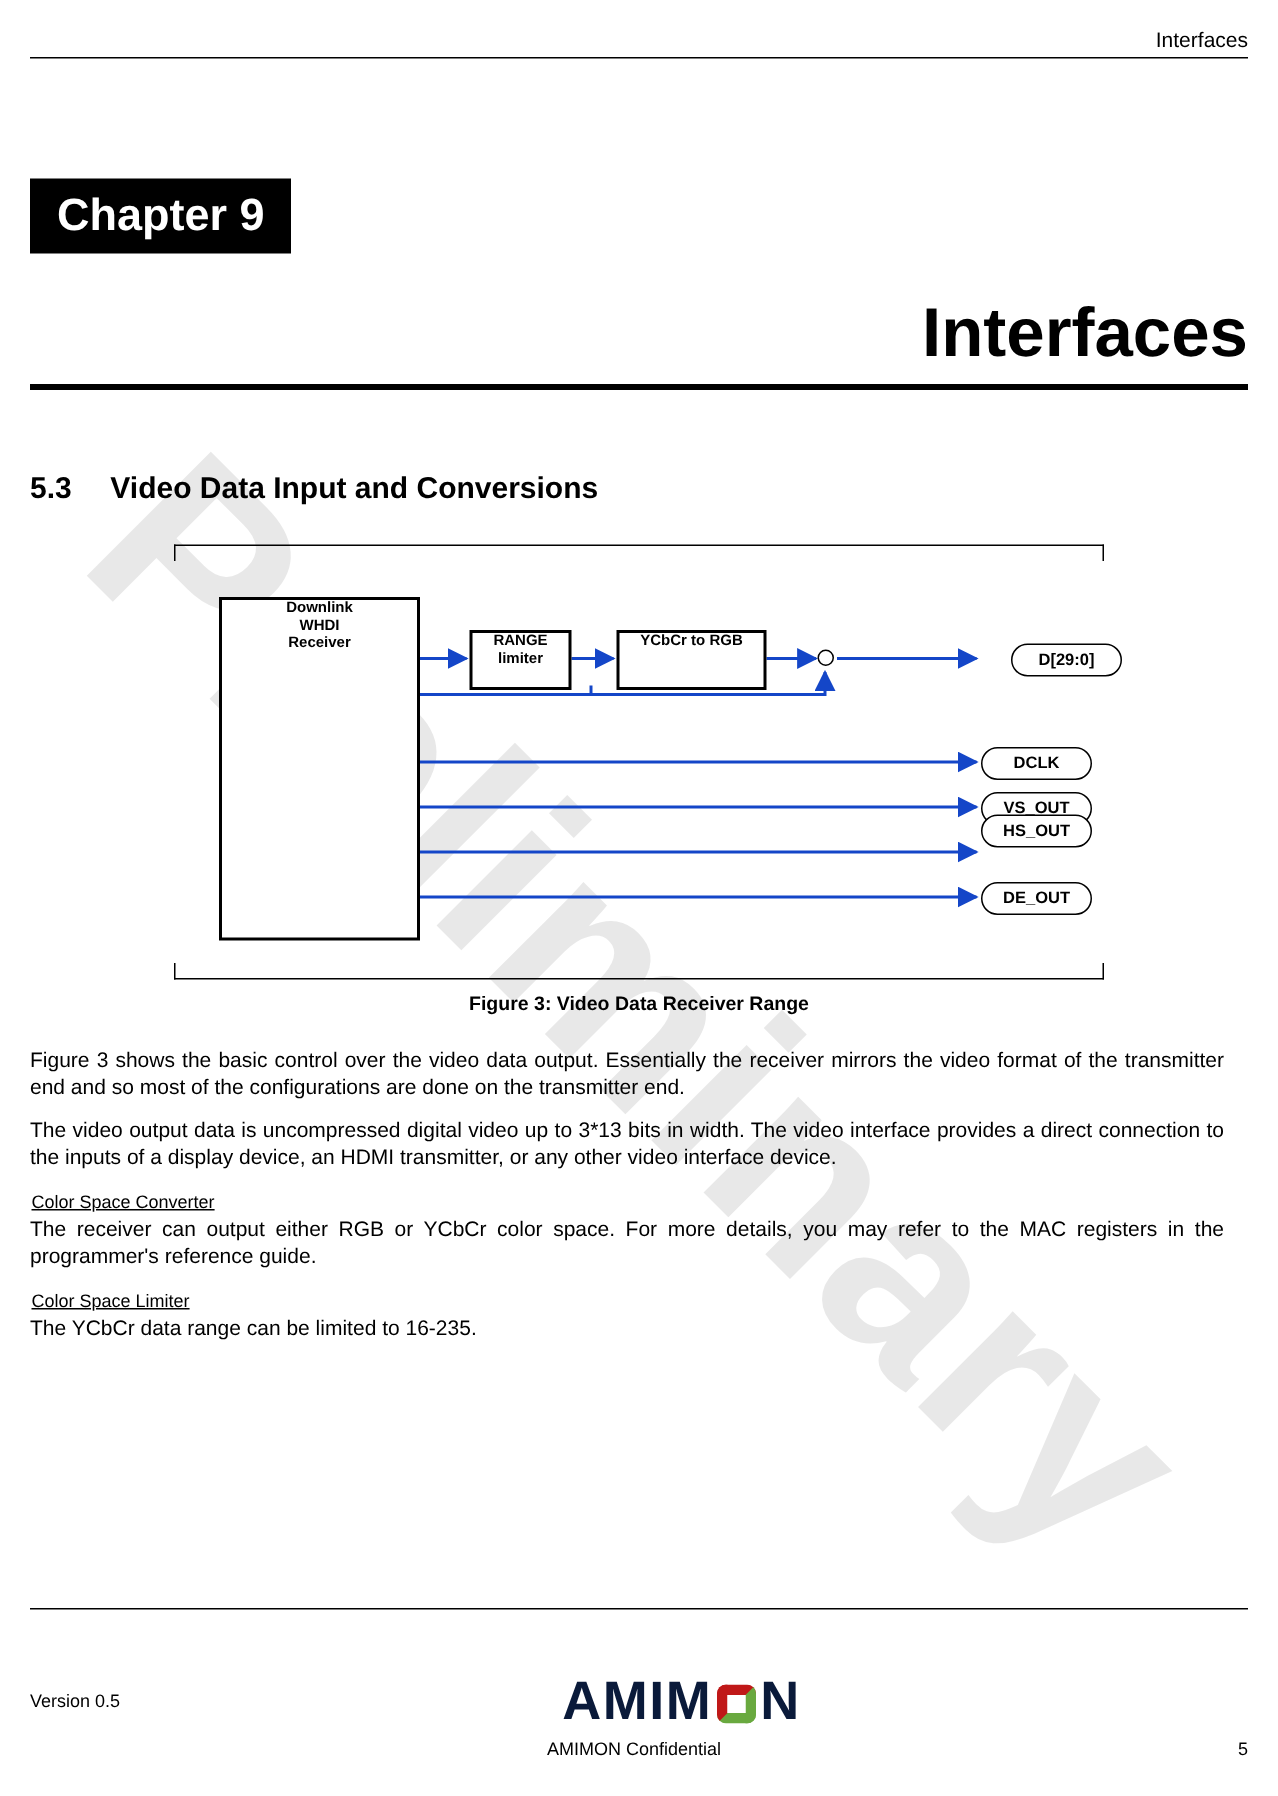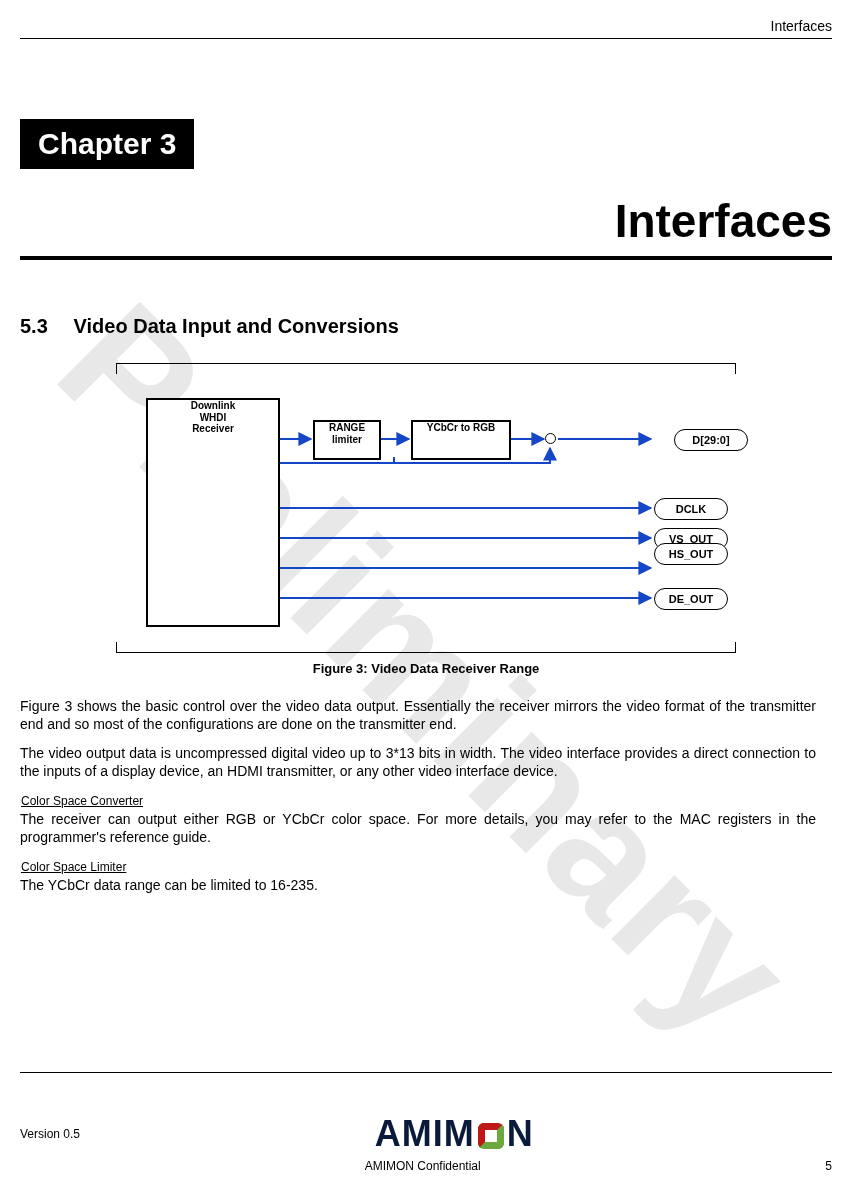--- a/index.html
+++ b/index.html
@@ -36,21 +36,21 @@
 </head>
 <body>
 
 <div class="page">
   <div class="watermark">Preliminary</div>
 
   <div class="content">
     <div class="header-label">Interfaces</div>
     <div class="top-rule"></div>
 
-    <div class="chapter-banner">Chapter 3</div>
+    <div class="chapter-banner">Chapter 9</div>
     <div class="chapter-title">Interfaces</div>
     <div class="thick-rule"></div>
 
     <div class="section-num">
       <span class="num">5.3</span>
       <span>Video Data Input and Conversions</span>
     </div>
 
     
     <div class="figure-wrap">

